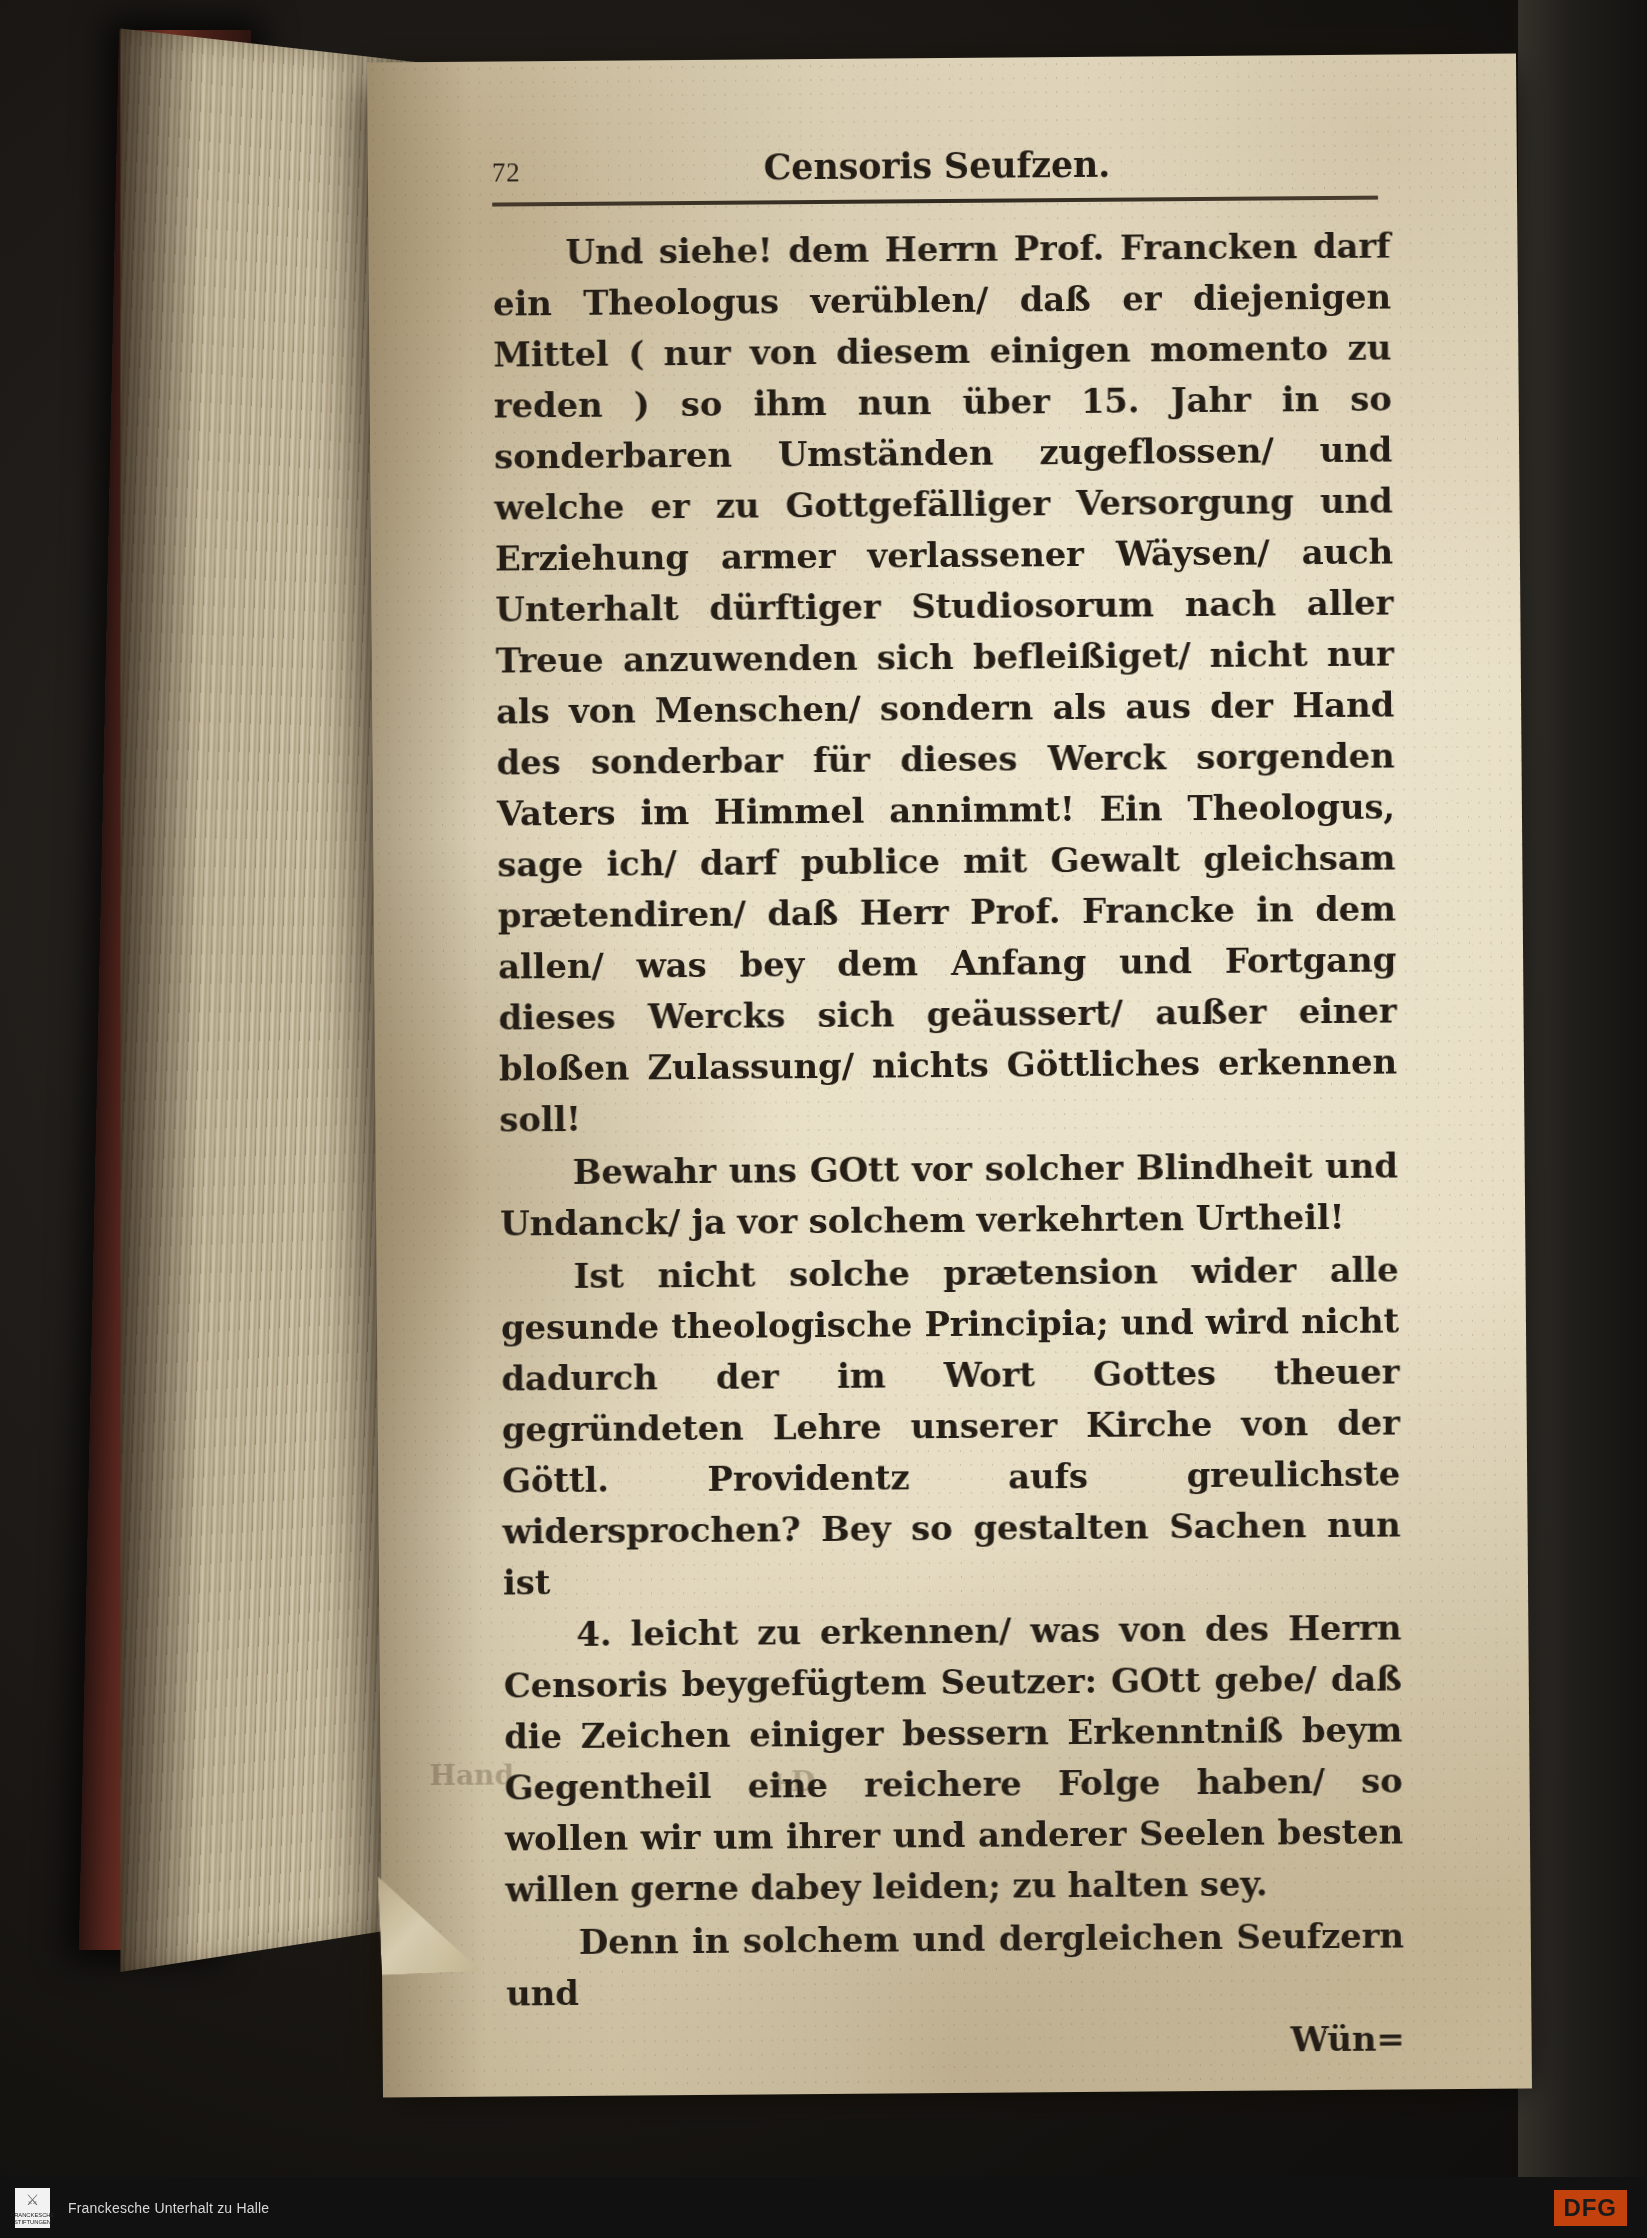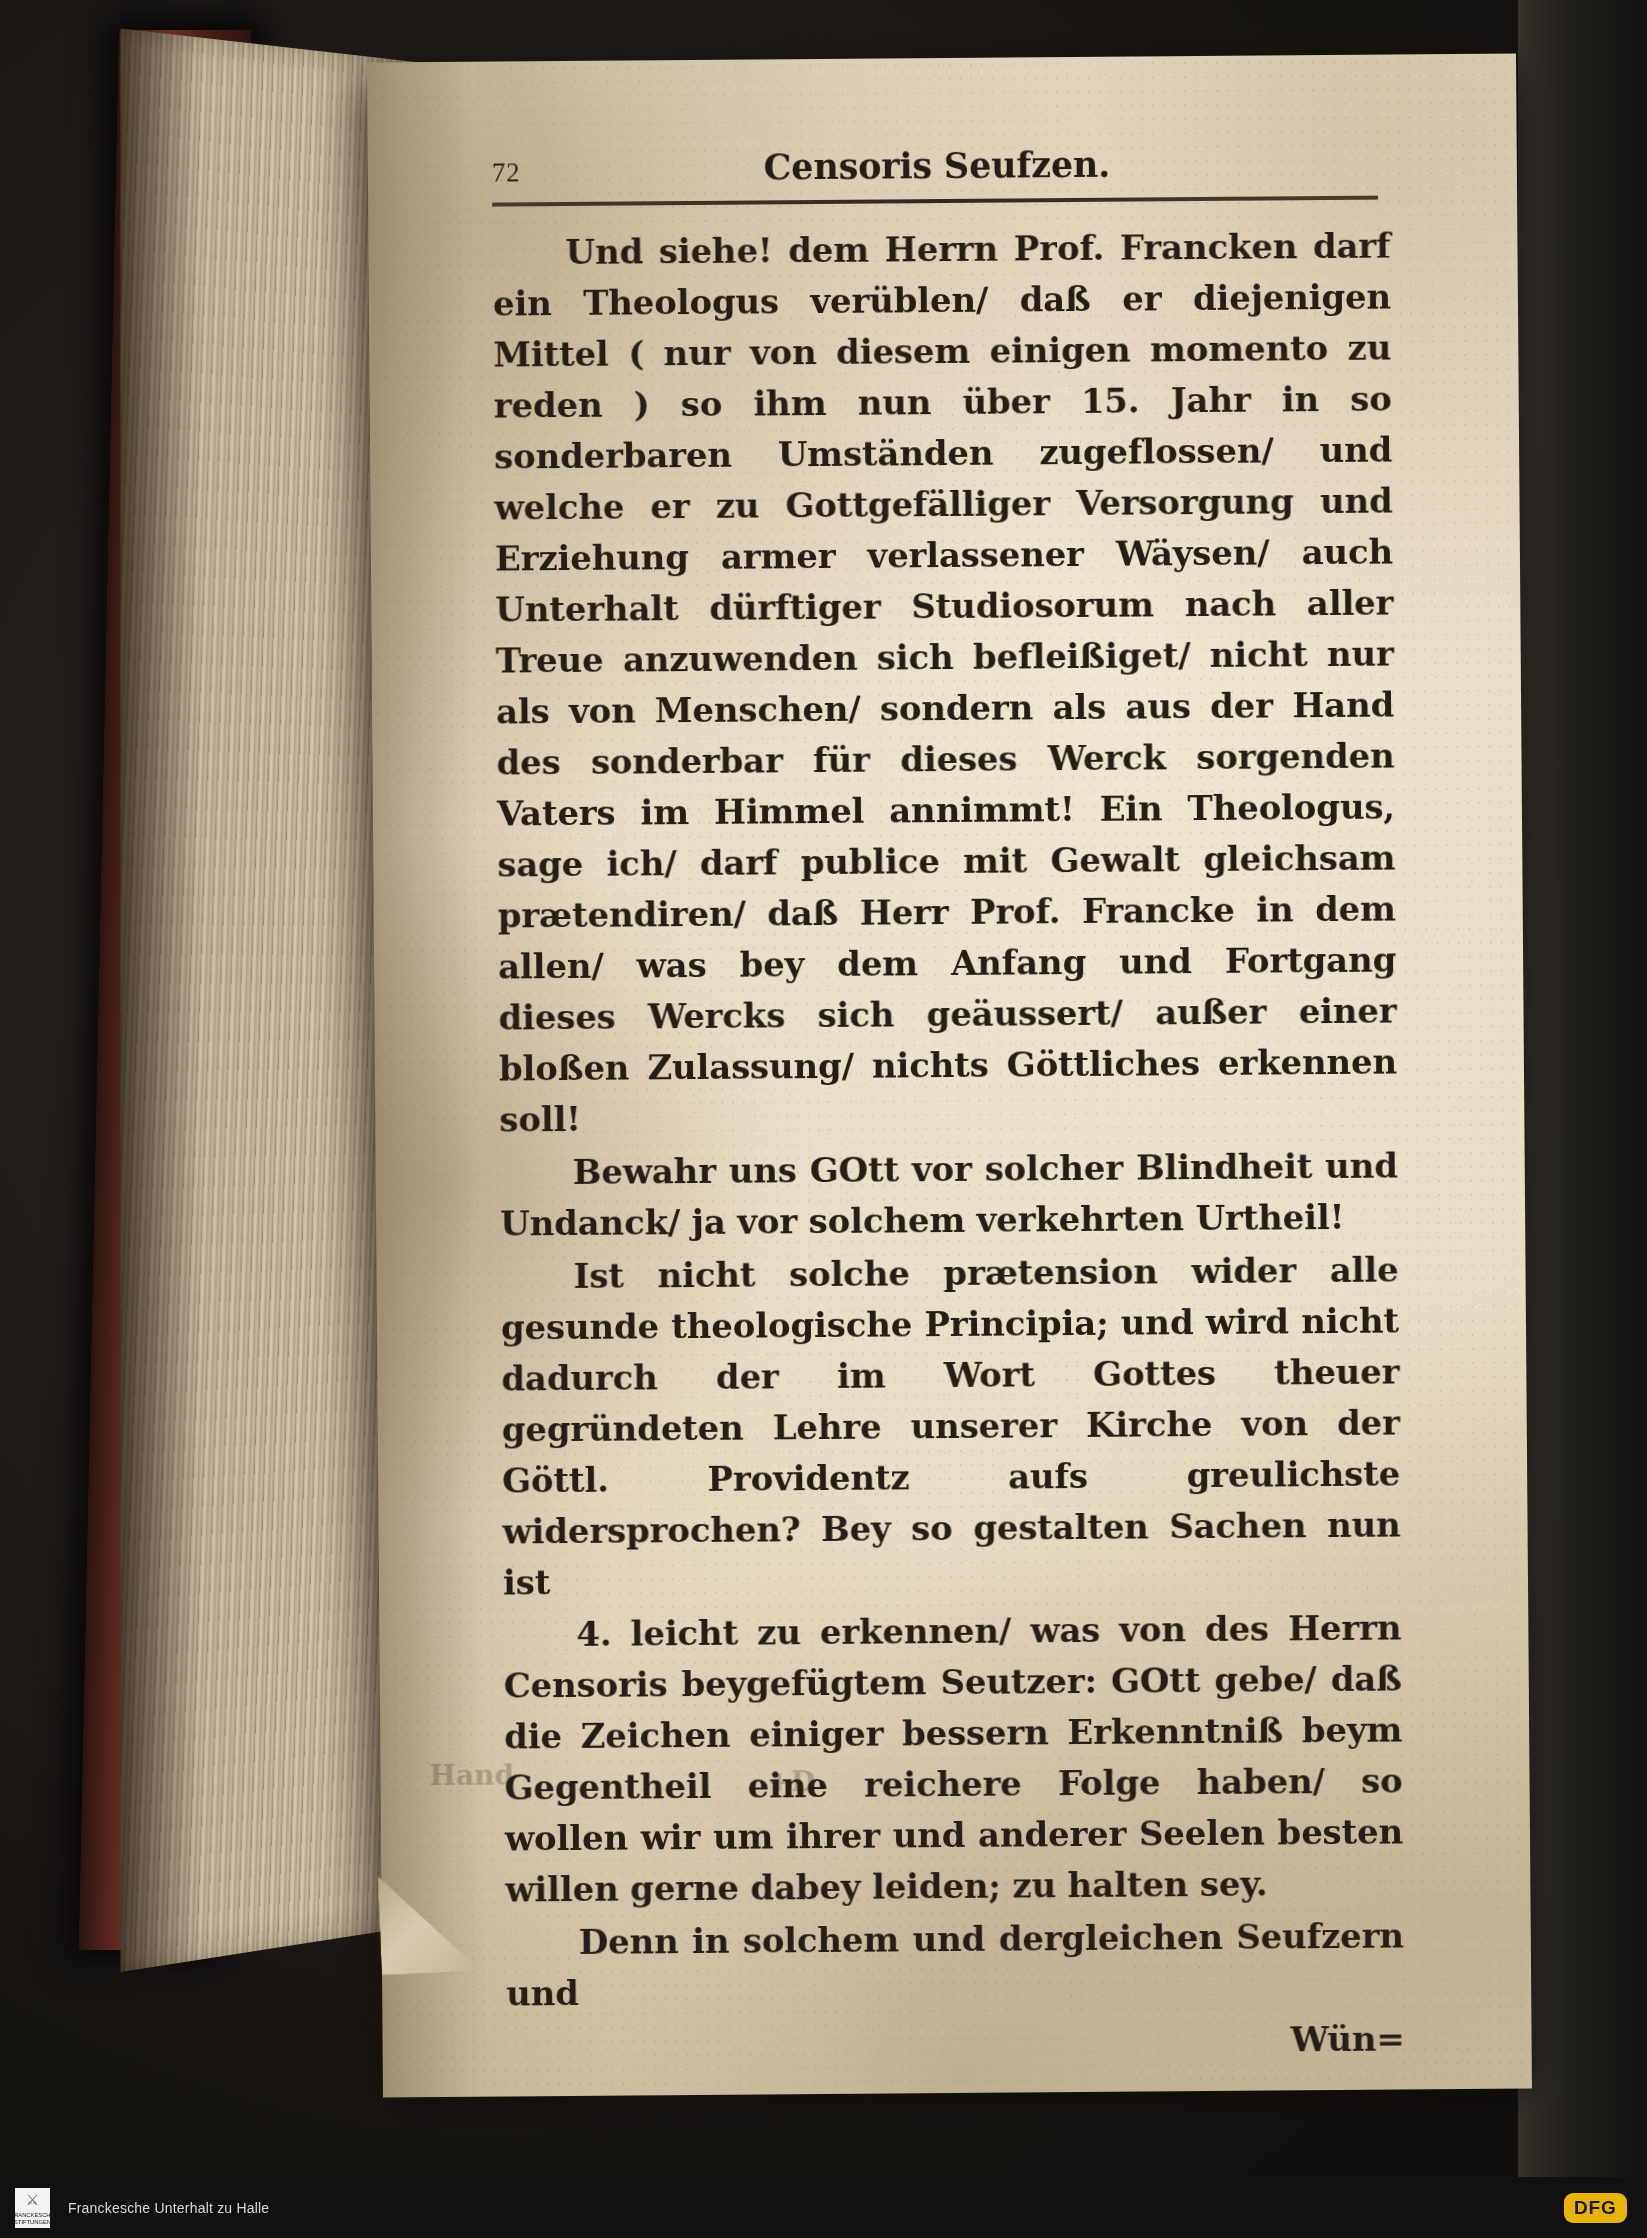--- a/index.html
+++ b/index.html
@@ -241,28 +241,28 @@
   .footer-credit {
     margin-left: 18px;
     color: #d8d8d8;
     font-family: "Liberation Sans", sans-serif;
     font-size: 14px;
     letter-spacing: 0.2px;
   }
   .dfg-badge {
     margin-left: auto;
     margin-right: 21.4px;
-    background: #eab308;
+    background: #c2410c;
     color: #1a1a1a;
     font-family: "Liberation Sans", sans-serif;
     font-weight: 700;
-    font-size: 19px;
+    font-size: 24px;
     letter-spacing: 0.8px;
     padding: 3.3px 10px 4.1px 10px;
-    border-radius: 9px;
+    border-radius: 0;
   }
 </style>
 </head>
 <body>
 
 <div class="backdrop"></div>
 
 <div class="scan">
 
   <div class="far-right-dark"></div>

